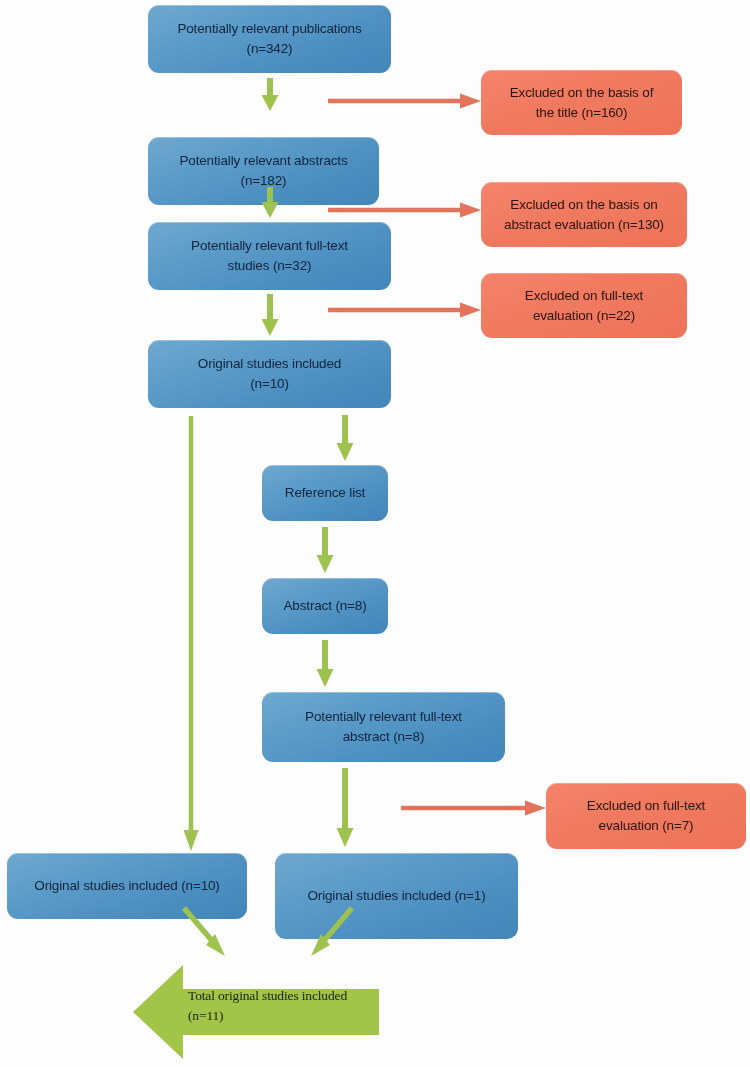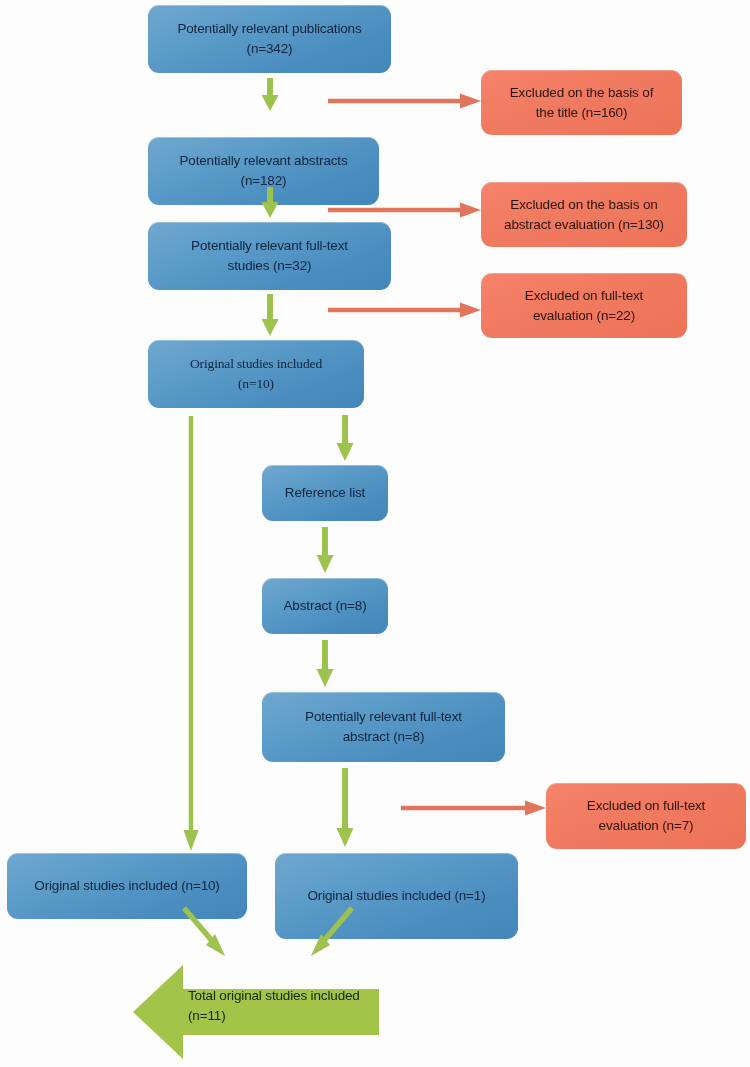--- a/index.html
+++ b/index.html
@@ -50,20 +50,21 @@
   
   .arrow-svg {
     position: absolute;
     overflow: visible;
     pointer-events: none;
   }
 
   
   .summary-arrow {
     position: absolute;
+    font-family: Liberation Serif, serif;
   }
   .summary-arrow .label {
     position: absolute;
     left: 58px;
     top: 24px;
     width: 215px;
     font-size: 13.5px;
     line-height: 1.5;
     color: #17230b;
     text-align: left;
@@ -78,21 +79,21 @@
 
   <div class="node blue" style="left:148px; top:5px; width:243px; height:68px;">Potentially relevant publications
 (n=342)</div>
 
   <div class="node blue" style="left:148px; top:114px; width:231px; height:68px;margin-top:23px;">Potentially relevant abstracts
 (n=182)</div>
 
   <div class="node blue" style="left:148px; top:222px; width:243px; height:68px;">Potentially relevant full-text
 studies (n=32)</div>
 
-  <div class="node blue" style="left:148px; top:340px; width:216px; height:68px;font-family:Liberation Serif, serif;">Original studies included
+  <div class="node blue" style="left:148px; top:340px; width:243px; height:68px;">Original studies included
 (n=10)</div>
 
   <div class="node blue" style="left:262px; top:465px; width:126px; height:56px;">Reference list</div>
 
   <div class="node blue" style="left:262px; top:578px; width:126px; height:56px;">Abstract (n=8)</div>
 
   <div class="node blue" style="left:262px; top:692px; width:243px; height:70px;">Potentially relevant full-text
 abstract (n=8)</div>
 
   <div class="node blue" style="left:7px; top:853px; width:240px; height:66px;">Original studies included (n=10)</div>

